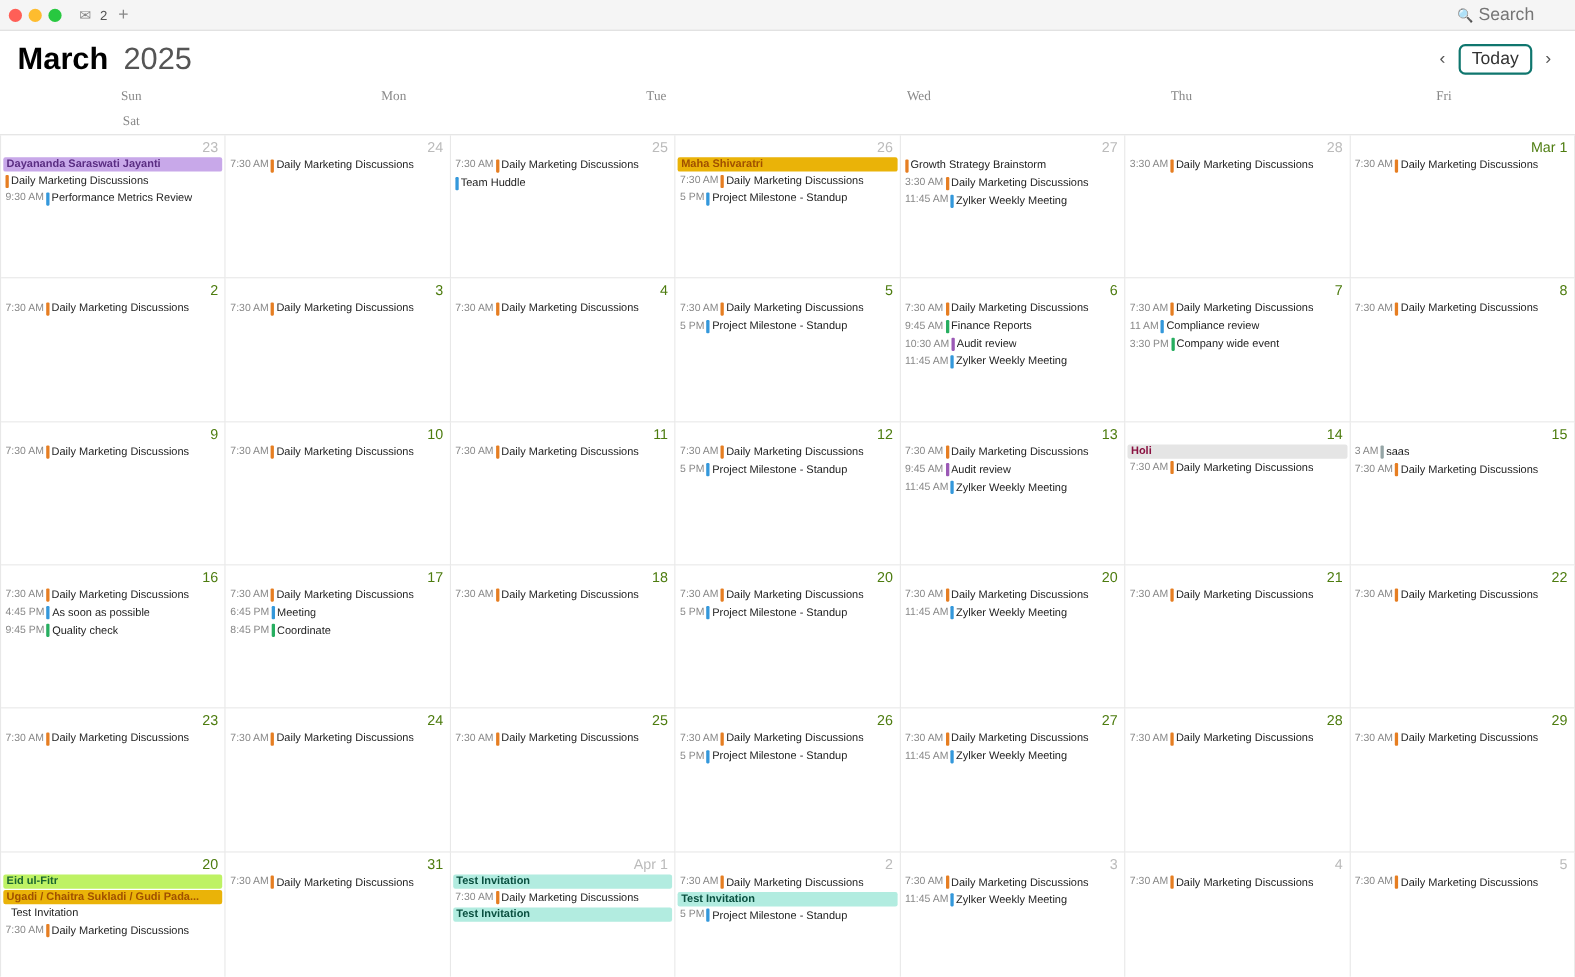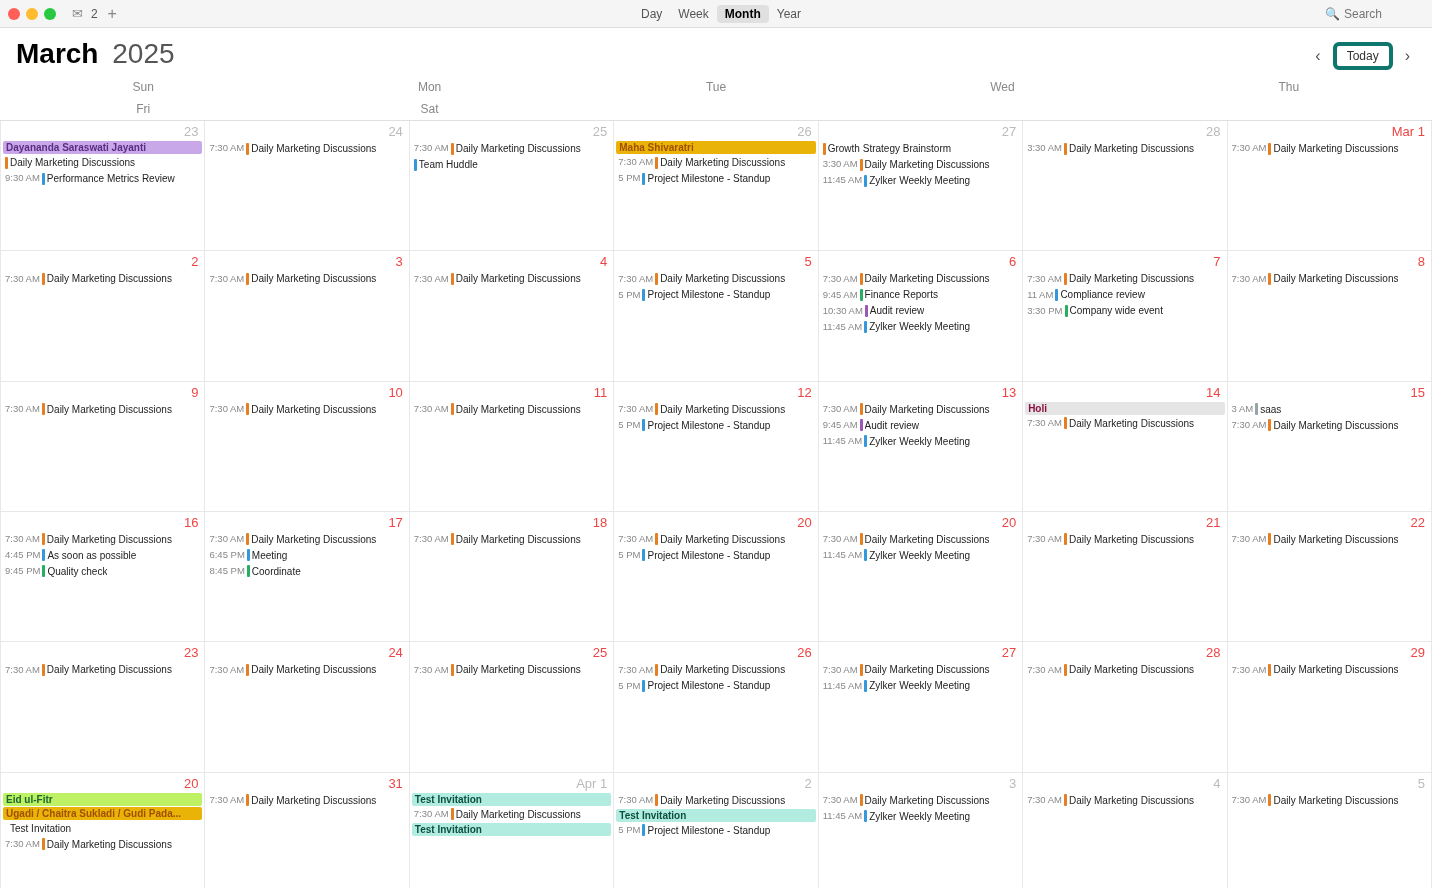--- a/index.html
+++ b/index.html
@@ -10,36 +10,36 @@
     .tab-btn { background: none; border: none; cursor: pointer; font-size: 12px; color: #555; padding: 2px 8px; border-radius: 4px; }
     .tab-btn.active { background: #e0e0e0; color: #000; font-weight: 600; }
     .search-area { margin-left: auto; display: flex; align-items: center; gap: 4px; color: #888; font-size: 12px; }
     .win-controls { display: flex; gap: 6px; align-items: center; }
     .win-btn { width: 12px; height: 12px; border-radius: 50%; border: none; cursor: pointer; }
     .win-close { background: #ff5f57; }
     .win-min { background: #febc2e; }
     .win-max { background: #28c840; }
 
     
-    #cal-header { display: flex; align-items: flex-end; padding: 10px 16px 6px 16px; }
+    #cal-header { display: flex; align-items: center; padding: 10px 16px 6px 16px; }
     #month-title { font-size: 28px; color: #333; }
     #month-title strong { font-weight: 800; color: #000; }
     #nav-controls { margin-left: auto; display: flex; align-items: center; gap: 6px; }
     .nav-arrow { background: none; border: none; cursor: pointer; font-size: 16px; color: #555; padding: 2px 6px; }
-    .today-btn { background: none; border: 4px solid #0f766e; border-radius: 6px; cursor: pointer; font-size: 12px; padding: 3px 10px; color: #333; }
+    .today-btn { background: none; border: 2px solid #0f766e; border-radius: 6px; cursor: pointer; font-size: 16px; padding: 3px 10px; color: #333; }
 
     
-    #day-headers { display: grid; grid-template-columns: repeat(5, 1fr); border-bottom: 1px solid #e0e0e0; padding: 0 0; }
+    #day-headers { display: grid; grid-template-columns: repeat(6, 1fr); border-bottom: 1px solid #e0e0e0; padding: 0 0; font-family: Liberation Serif, serif; }
     .day-header { text-align: center; font-size: 12px; color: #888; padding: 4px 0; font-weight: 400; }
 
     
     #cal-grid { display: grid; grid-template-columns: repeat(7, 1fr); grid-template-rows: repeat(6, 1fr); flex: 1; height: calc(888px - 28px - 52px - 26px); border-left: 1px solid #e8e8e8; }
     .cal-cell { border-right: 1px solid #e8e8e8; border-bottom: 1px solid #e8e8e8; padding: 2px 2px 2px 2px; overflow: hidden; min-height: 110px; vertical-align: top; position: relative; }
     .cal-cell.other-month .day-num { color: #bbb; }
-    .day-num { font-size: 13px; color: #ef4444; text-align: right; padding: 1px 4px 2px 0; font-weight: 400; }
+    .day-num { font-size: 13px; color: #4d7c0f; text-align: right; padding: 1px 4px 2px 0; font-weight: 400; }
 
     
     .event { display: flex; align-items: center; gap: 2px; padding: 1px 2px; margin-bottom: 1px; font-size: 10px; line-height: 1.3; white-space: nowrap; overflow: hidden; text-overflow: ellipsis; border-radius: 2px; cursor: pointer; }
     .event-time { color: #888; font-size: 9.5px; flex-shrink: 0; }
     .event-bar { width: 3px; height: 12px; border-radius: 1px; flex-shrink: 0; }
     .event-name { overflow: hidden; text-overflow: ellipsis; white-space: nowrap; }
     .event-full { display: block; padding: 1px 3px; border-radius: 2px; margin-bottom: 1px; font-size: 10px; color: #fff; cursor: pointer; white-space: nowrap; overflow: hidden; text-overflow: ellipsis; font-weight: bold; }
     .bar-orange { background: #e67e22; }
     .bar-blue { background: #3498db; }
     .bar-purple { background: #9b59b6; }
@@ -56,29 +56,23 @@
 
 <div id="top-bar">
   <div class="win-controls">
     <button class="win-btn win-close"></button>
     <button class="win-btn win-min"></button>
     <button class="win-btn win-max"></button>
   </div>
   <span style="font-size:13px;color:#888;margin-left:8px;">✉</span>
   <span style="font-size:12px;color:#555;">2</span>
   <span style="font-size:16px;color:#888;margin-left:2px;">+</span>
-  <div style="flex:1;display:flex;justify-content:center;gap:0;">
-    <button class="tab-btn">Day</button>
-    <button class="tab-btn">Week</button>
-    <button class="tab-btn active">Month</button>
-    <button class="tab-btn">Year</button>
-  </div>
   <div class="search-area">
     <span>🔍</span>
-    <input type="text" style="border: none; background: none; outline: none; font-size: 12px; color: #0f172a; width: 80px;" placeholder="Search">
+    <input type="text" style="border: none; background: none; outline: none; font-size: 16px; color: #0f172a; width: 80px;" placeholder="Search">
   </div>
 </div>
 
 <div id="cal-header">
   <div id="month-title">
     <strong>March</strong>
     <span style="font-weight:300;color:#555;margin-left:6px;">2025</span>
   </div>
   <div id="nav-controls">
     <button class="nav-arrow">‹</button>

